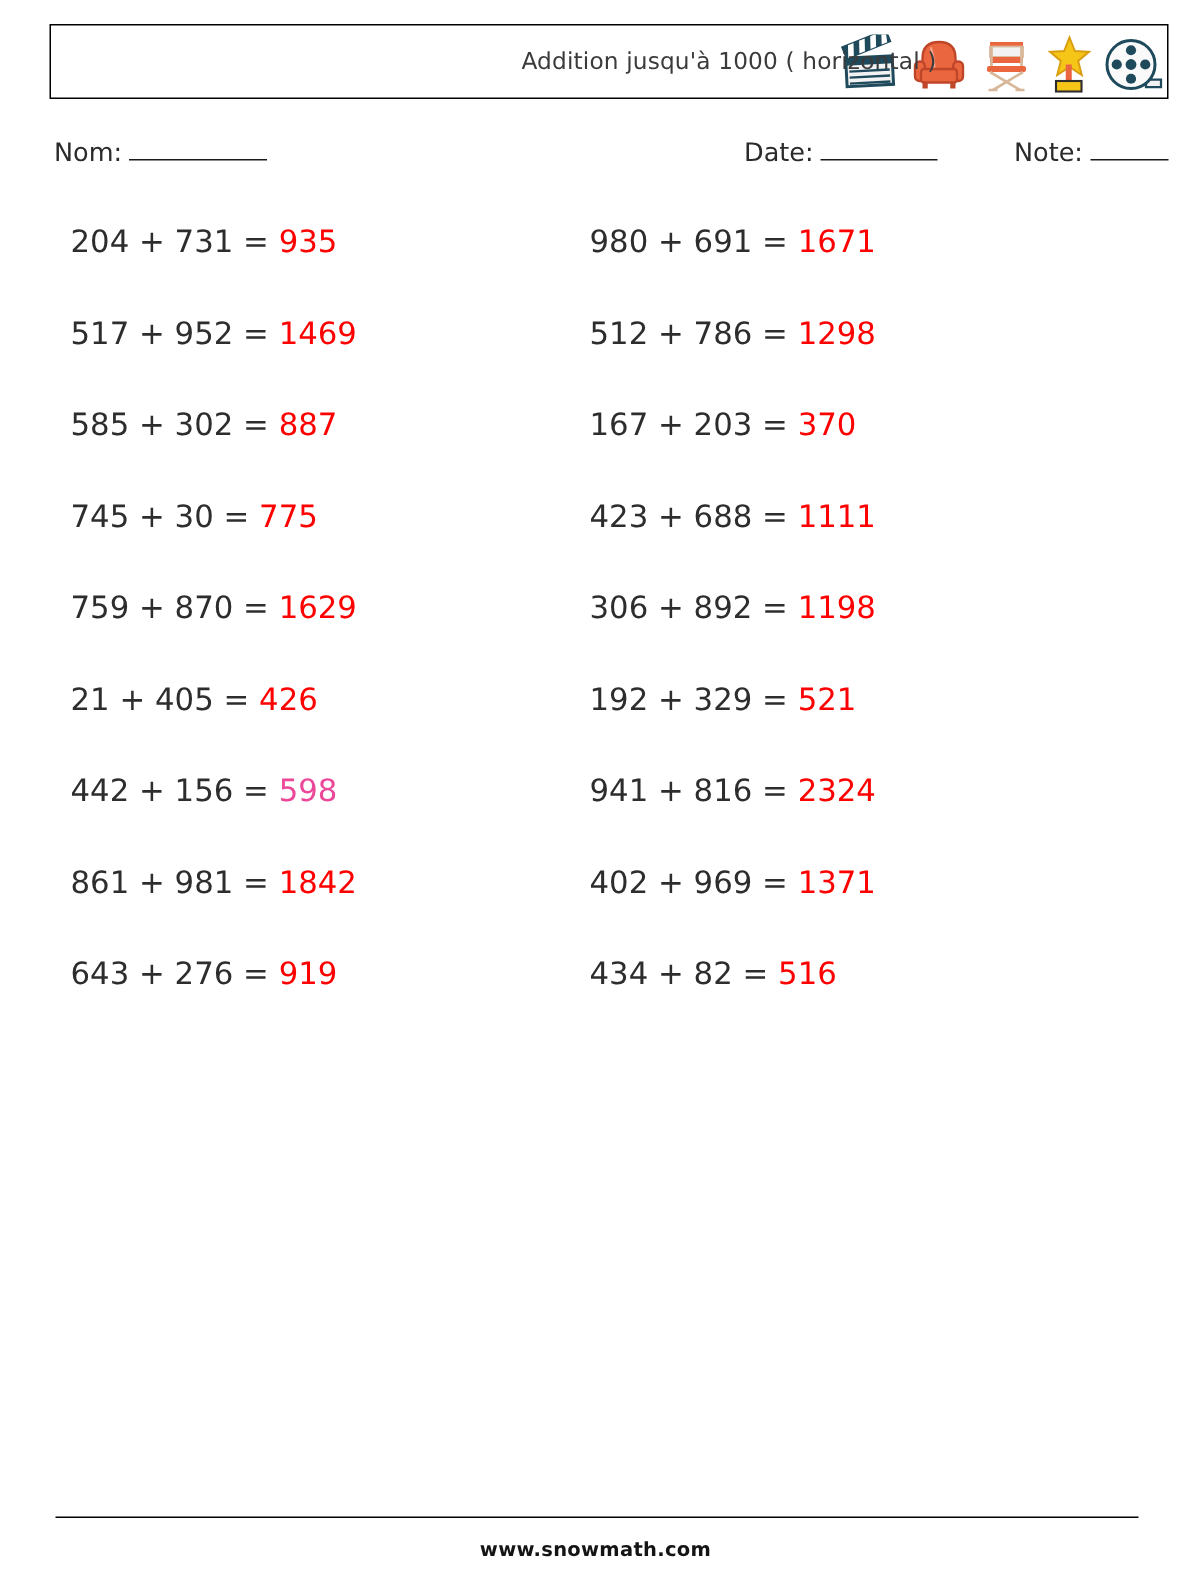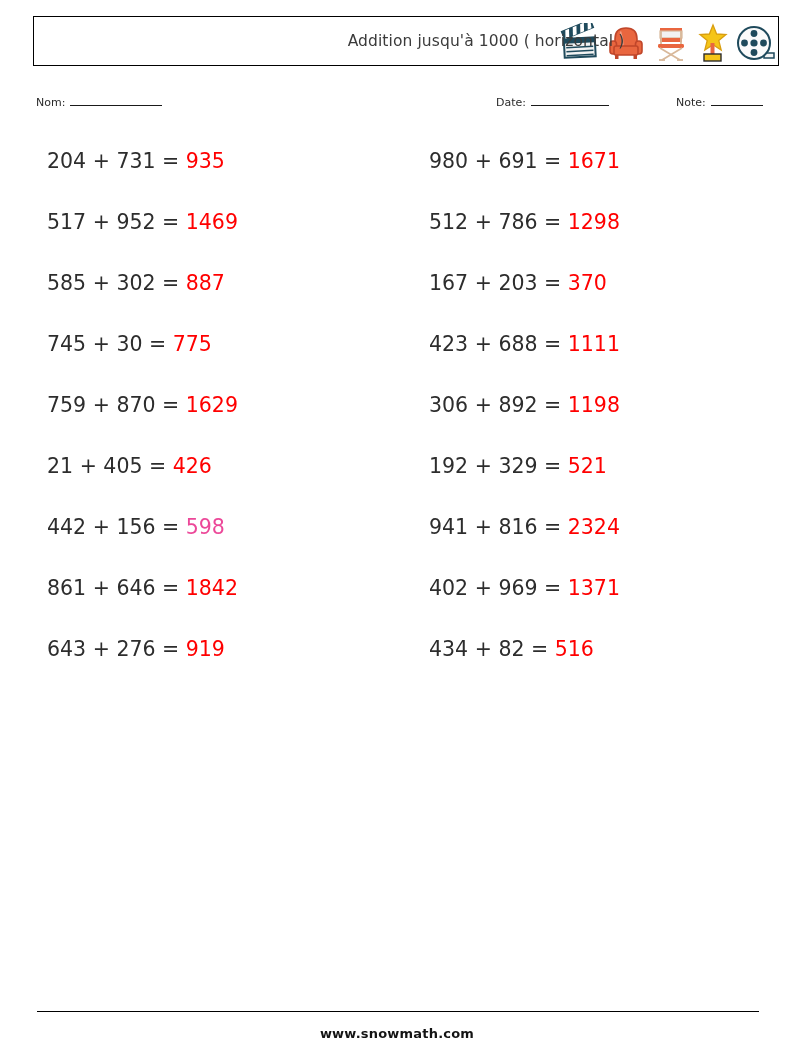--- a/index.html
+++ b/index.html
@@ -51,21 +51,21 @@
     box-sizing: border-box;
   }
 
   
   .meta-row {
     position: absolute;
     left: 33px;
     top: 92px;
     width: 746px;
     height: 24px;
-    font-size: 11px;
+    font-size: 17px;
     color: #2b2b2b;
   }
   .meta-item {
     position: absolute;
     white-space: nowrap;
     display: flex;
     align-items: baseline;
     gap: 5px;
   }
   .meta-nom  { left: 3px; }
@@ -94,21 +94,21 @@
   .prob {
     position: absolute;
     top: 0;
     font-size: 20.5px;
     color: #2d2d2d;
     white-space: nowrap;
     line-height: 26px;
     font-family: "DejaVu Sans", sans-serif;
   }
   .prob.col-left  { left: 47px; }
-  .prob.col-right { left: 393px; margin-left: 36px; }
+  .prob.col-right { left: 393px; }
   .prob .ans {
     color: #ff0000;
   }
   .prob .op, .prob .eq { color: #2d2d2d; }
 
   
   .footer-rule {
     position: absolute;
     left: 37px;
     top: 1011px;
@@ -243,21 +243,21 @@
     </div>
     <div class="prob-row">
       <div class="prob col-left"><span>21</span> <span class="op">+</span> <span>405</span> <span class="eq">=</span> <span class="ans" style="color: rgb(255, 0, 0);">426</span></div>
       <div class="prob col-right"><span>192</span> <span class="op">+</span> <span>329</span> <span class="eq">=</span> <span class="ans" style="color: rgb(255, 0, 0);">521</span></div>
     </div>
     <div class="prob-row">
       <div class="prob col-left"><span>442</span> <span class="op">+</span> <span>156</span> <span class="eq">=</span> <span class="ans" style="color: #ec4899;">598</span></div>
       <div class="prob col-right"><span>941</span> <span class="op">+</span> <span>816</span> <span class="eq">=</span> <span class="ans" style="color: rgb(255, 0, 0);">2324</span></div>
     </div>
     <div class="prob-row">
-      <div class="prob col-left"><span>861</span> <span class="op">+</span> <span>646</span> <span class="eq">=</span> <span class="ans" style="color: rgb(255, 0, 0);">1842</span></div>
+      <div class="prob col-left"><span>861</span> <span class="op">+</span> <span>981</span> <span class="eq">=</span> <span class="ans" style="color: rgb(255, 0, 0);">1842</span></div>
       <div class="prob col-right"><span>402</span> <span class="op">+</span> <span>969</span> <span class="eq">=</span> <span class="ans" style="color: rgb(255, 0, 0); text-align: center;">1371</span></div>
     </div>
     <div class="prob-row">
       <div class="prob col-left"><span>643</span> <span class="op">+</span> <span>276</span> <span class="eq">=</span> <span class="ans" style="color: rgb(255, 0, 0);">919</span></div>
       <div class="prob col-right"><span>434</span> <span class="op">+</span> <span>82</span> <span class="eq">=</span> <span class="ans" style="color: rgb(255, 0, 0);">516</span></div>
     </div>
   </div>
 
 <div class="footer-rule"></div>
 <div class="footer-text">www.snowmath.com</div>

